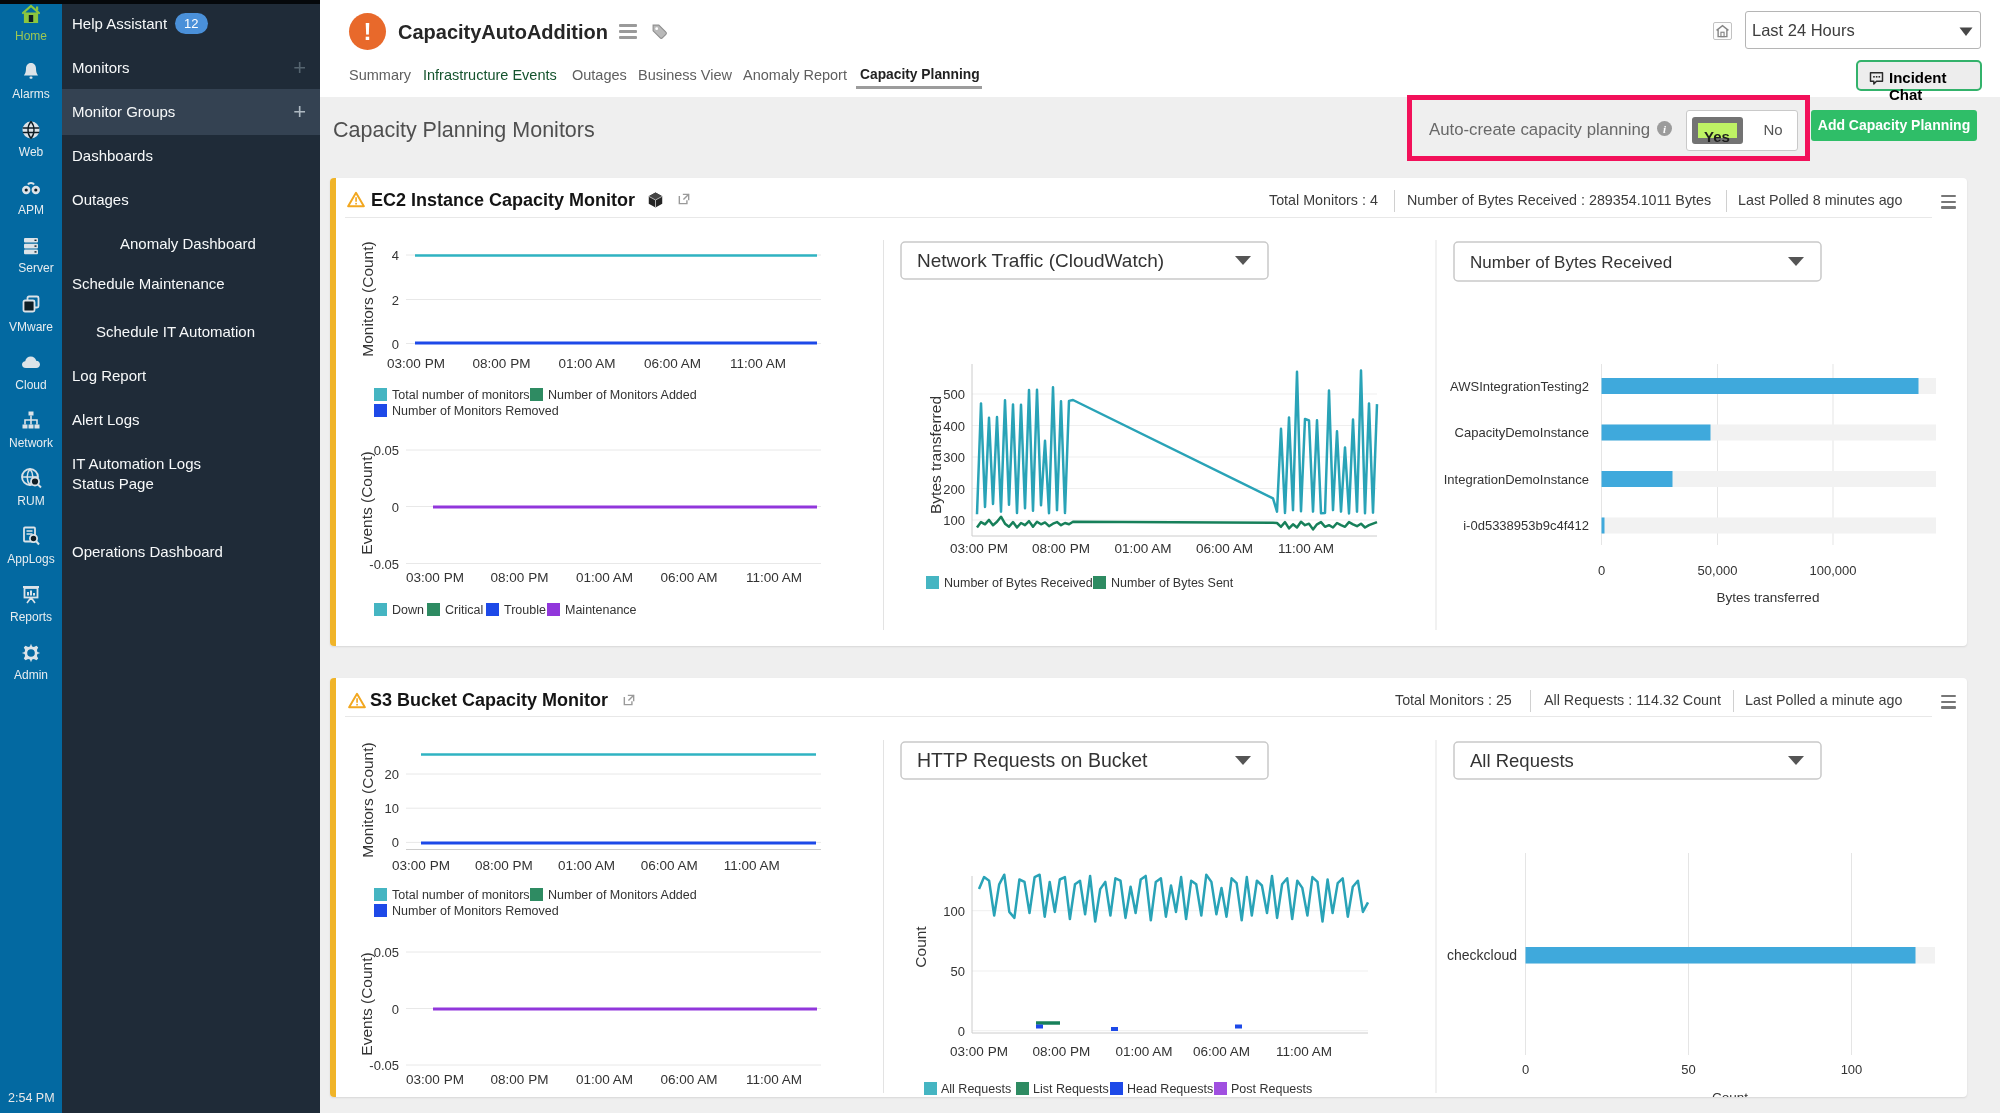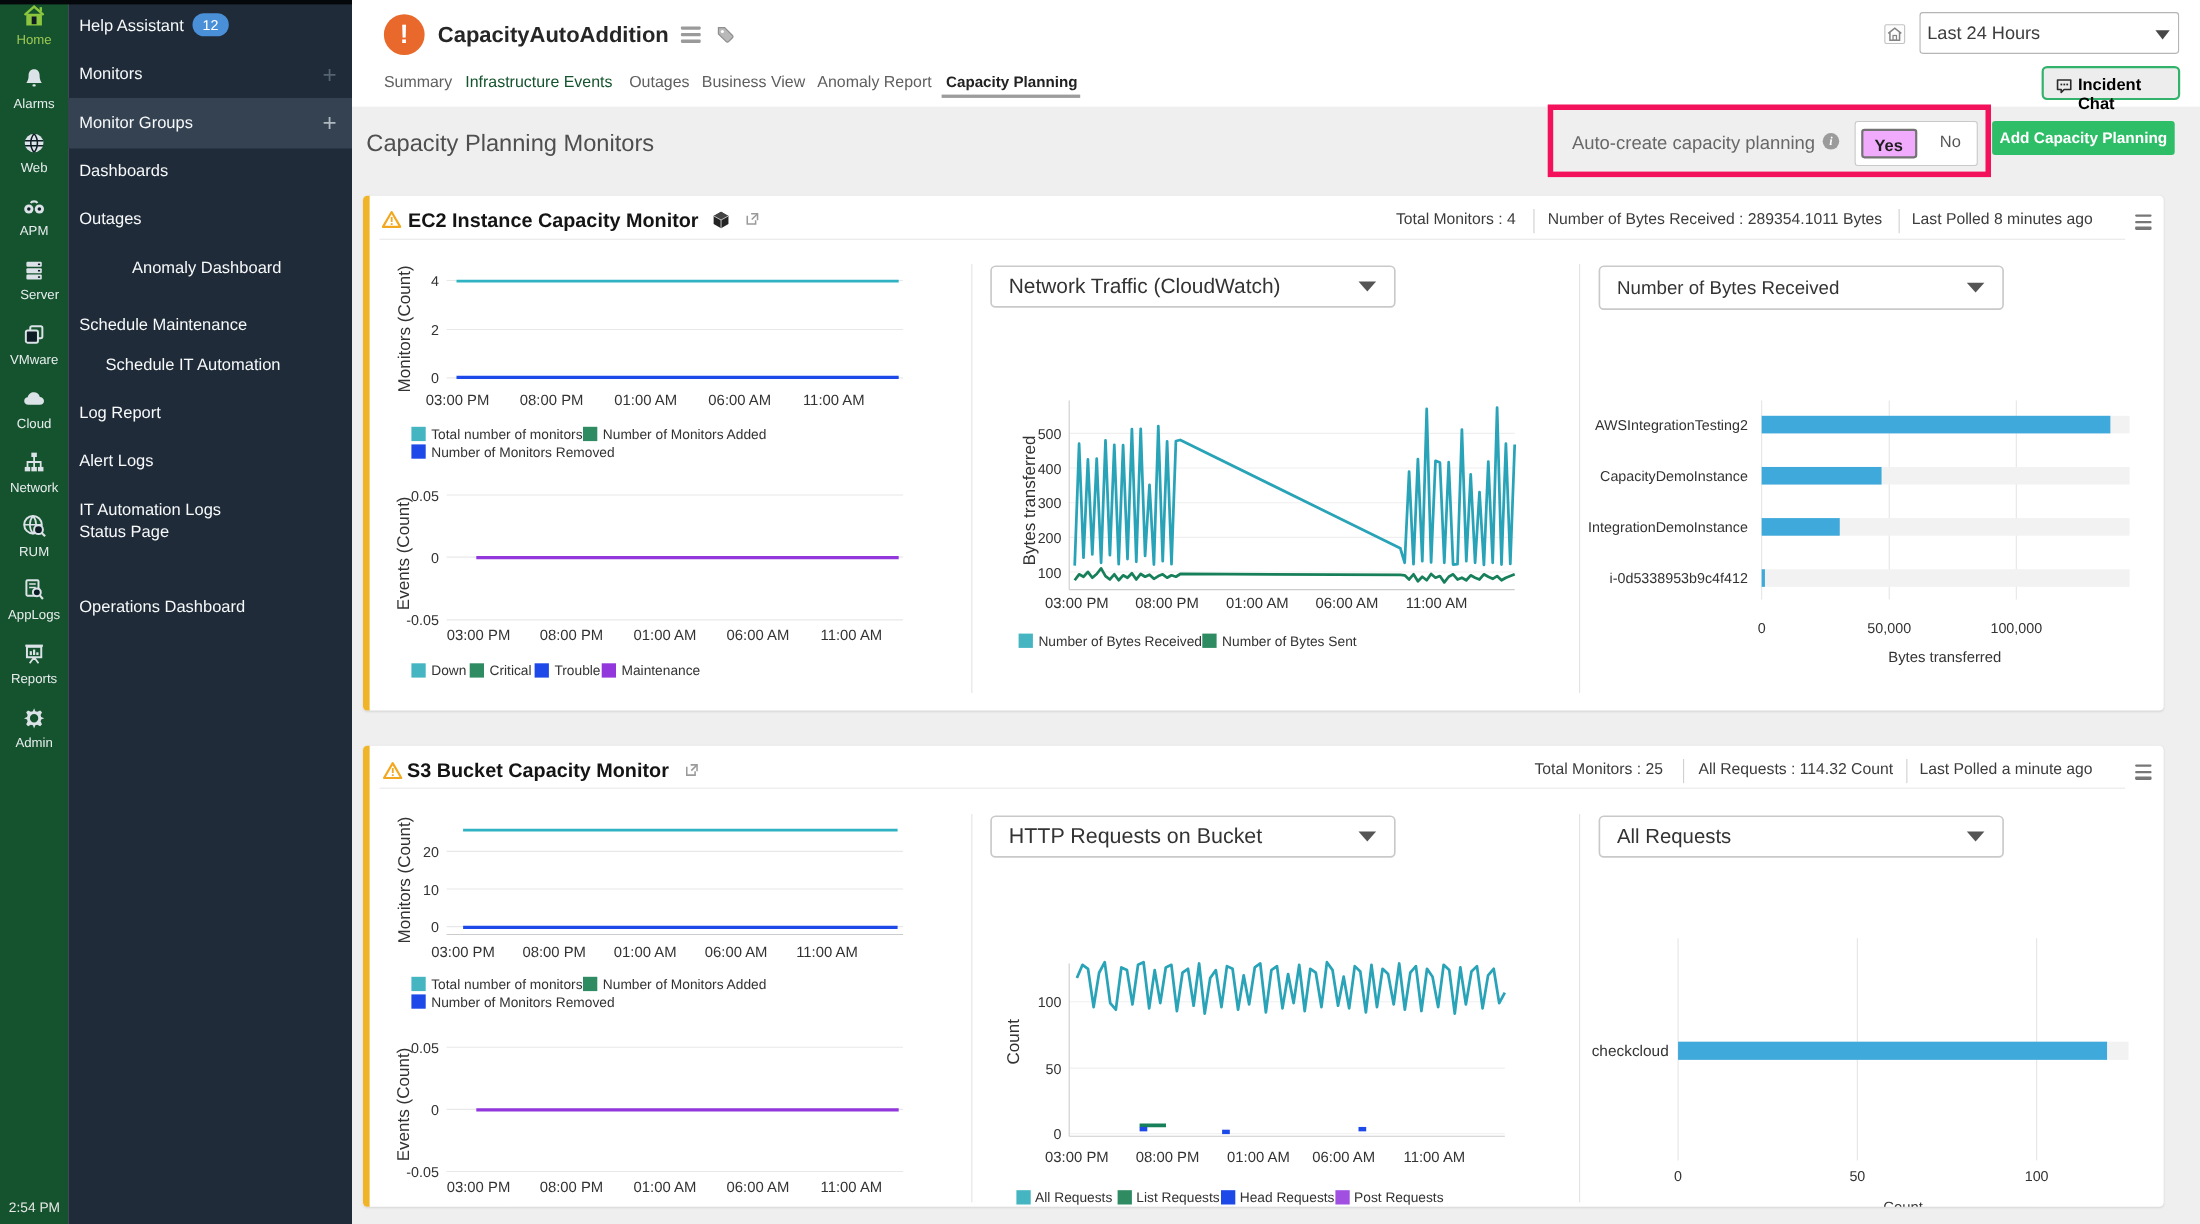--- a/index.html
+++ b/index.html
@@ -46,21 +46,21 @@
     <div style="position:absolute;left:31px;top:7px;font-size:15px;font-weight:bold;color:#000000">Incident Chat</div>
   </div>
 
 <div class="abs" style="left:333px;top:118px;font-size:21.5px;color:#4f4f4f">Capacity Planning Monitors</div>
 <div class="abs" style="left:1407px;top:95px;width:403px;height:66px;border:5px solid #f2115a;box-sizing:border-box"></div>
 <div class="abs" style="left:1429px;top:120px;white-space:nowrap;font-size:16.8px;color:#686868">Auto-create capacity planning</div>
 <div style="position:absolute;left:1657px;top:121px;width:15px;height:15px;border-radius:50%;background:#9b9b9b">
     <div style="position:absolute;left:0;top:2px;width:15px;text-align:center;font-size:11px;color:#fff;font-family:'Liberation Serif',serif;font-weight:bold;font-style:italic">i</div>
   </div>
 <div class="abs" style="left:1686px;top:110px;width:112px;height:41px;background:#fff;border:1.5px solid #c9c9c9;border-radius:3px;box-sizing:border-box"></div>
-<div class="abs" style="left:1691.5px;top:116.5px;width:51px;height:27.5px;background:#f0abfc;border:2px solid #737373;border-radius:3px;box-sizing:border-box;text-align:center;line-height:27px;font-size:15px;font-weight:bold;color:#1d1d1d">Yes</div>
+<div class="abs" style="left:1691.5px;top:116.5px;width:51px;height:27.5px;background:#bef264;border:6px solid #737373;border-radius:3px;box-sizing:border-box;text-align:center;line-height:27px;font-size:15px;font-weight:bold;color:#1d1d1d">Yes</div>
 <div class="abs" style="left:1752px;top:121px;width:42px;text-align:center;font-size:15px;color:#555">No</div>
 <div class="abs" style="left:1811px;top:110px;width:166px;height:31px;background:#2fbe68;border-radius:3px;text-align:center;line-height:31px;font-size:14px;font-weight:bold;color:#fff">Add Capacity Planning</div>
 
 <div class="abs" style="left:330px;top:178px;width:1637px;height:468px;background:#fff;border-radius:4px;box-shadow:0 1px 2px rgba(0,0,0,0.10)"></div>
 <div class="abs" style="left:330px;top:178px;width:6px;height:468px;background:#f0b429;border-radius:4px 0 0 4px"></div>
 <svg width="18" height="17" viewBox="0 0 24 22" style="position:absolute;left:347px;top:191px">
     <path d="M12 2 L22.5 20 H1.5 Z" fill="none" stroke="#f2a71f" stroke-width="2.6" stroke-linejoin="round"></path>
     <rect x="11" y="8" width="2.2" height="6" fill="#f2a71f"></rect>
     <rect x="11" y="15.5" width="2.2" height="2.2" fill="#f2a71f"></rect>
   </svg>
@@ -276,21 +276,21 @@
     <line x1="1851.5" y1="853" x2="1851.5" y2="1055" stroke="#e5e5e5" stroke-width="1"></line>
     <text x="1517" y="960" font-size="14" fill="#333333" text-anchor="end">checkcloud</text>
     <rect x="1525.5" y="947" width="409.5" height="16.5" fill="#f2f2f2"></rect>
     <rect x="1525.5" y="947" width="390" height="16.5" fill="#3fa9dc"></rect>
     <text x="1525.5" y="1074" font-size="13" fill="#333333" text-anchor="middle">0</text>
     <text x="1688.5" y="1074" font-size="13" fill="#333333" text-anchor="middle">50</text>
     <text x="1851.5" y="1074" font-size="13" fill="#333333" text-anchor="middle">100</text>
     <text x="1730" y="1102" font-size="13.5" fill="#333333" text-anchor="middle">Count</text>
   </svg>
 
-<div class="abs" style="left:0;top:0;width:62px;height:1113px;background:#14532d">
+<div class="abs" style="left:0;top:0;width:62px;height:1113px;background:#0369a1">
     <svg style="position:absolute;left:19px;top:2px" width="24" height="24" viewBox="0 0 24 24">
       <path d="M4 11 L12 4 L20 11" stroke="#8cc63f" stroke-width="2.2" fill="none" stroke-linecap="round"></path>
       <path d="M6 10.5 V20 H18 V10.5" stroke="#8cc63f" stroke-width="2.2" fill="#8cc63f"></path>
       <rect x="9.8" y="13" width="4.4" height="7" fill="#0e1d25"></rect>
       <rect x="17" y="4.5" width="2.2" height="4" fill="#8cc63f"></rect>
     </svg>
     <div style="position:absolute;left:0;top:29px;width:62px;text-align:center;font-size:12px;color:#9dc853">Home</div>
     <svg style="position:absolute;left:19px;top:60px" width="24" height="24" viewBox="0 0 24 24">
       <path d="M12 3 C8.7 3 7 5.5 7 8.5 C7 13 5.5 14.5 5 15.5 L19 15.5 C18.5 14.5 17 13 17 8.5 C17 5.5 15.3 3 12 3 Z" fill="#dce3e8"></path>
       <rect x="10.5" y="16.5" width="3" height="2.2" rx="1" fill="#dce3e8"></rect>
@@ -365,21 +365,21 @@
     <div style="position:absolute;left:8px;top:1091px;font-size:12.5px;color:#e8e8e8">2:54 PM</div>
   </div>
 <div class="abs" style="left:62px;top:0;width:258px;height:1113px;background:#1f2b38">
     <div style="position:absolute;left:0;top:12px;width:258px;height:24px;line-height:24px;"><span style="margin-left:10px;font-size:15px;color:#f7f9fa">Help Assistant</span><span style="display:inline-block;margin-left:8px;background:#4a90d9;color:#fff;font-size:13px;line-height:21px;height:21px;border-radius:11px;padding:0 9px;vertical-align:1px">12</span></div>
     <div style="position:absolute;left:0;top:56px;width:258px;height:24px;line-height:24px;"><span style="margin-left:10px;font-size:15px;color:#f7f9fa">Monitors</span><span style="position:absolute;right:14px;top:0;line-height:24px;font-size:22px;color:#55646f;font-weight:300">+</span></div>
     <div style="position:absolute;left:0;top:89px;width:258px;height:46px;background:#344252"></div>
     <div style="position:absolute;left:0;top:100px;width:258px;height:24px;line-height:24px;"><span style="margin-left:10px;font-size:15px;color:#f7f9fa">Monitor Groups</span><span style="position:absolute;right:14px;top:0;line-height:24px;font-size:22px;color:#aeb9c2;font-weight:300">+</span></div>
     <div style="position:absolute;left:0;top:144px;width:258px;height:24px;line-height:24px;"><span style="margin-left:10px;font-size:15px;color:#f7f9fa">Dashboards</span></div>
     <div style="position:absolute;left:0;top:188px;width:258px;height:24px;line-height:24px;"><span style="margin-left:10px;font-size:15px;color:#f7f9fa">Outages</span></div>
     <div style="position:absolute;left:0;top:232px;width:258px;height:24px;line-height:24px;padding-left:48px;"><span style="margin-left:10px;font-size:15px;color:#f7f9fa">Anomaly Dashboard</span></div>
-    <div style="position:absolute;left:0;top:284px;width:303px;height:24px;line-height:24px;"><span style="margin-left:10px;font-size:15px;color:#f7f9fa">Schedule Maintenance</span></div>
+    <div style="position:absolute;left:0;top:272px;width:303px;height:24px;line-height:24px;"><span style="margin-left:10px;font-size:15px;color:#f7f9fa">Schedule Maintenance</span></div>
     <div style="position:absolute;left:0;top:320px;width:258px;height:24px;line-height:24px;margin-left:24px;"><span style="margin-left:10px;font-size:15px;color:#f7f9fa">Schedule IT Automation</span></div>
     <div style="position:absolute;left:0;top:364px;width:258px;height:24px;line-height:24px;"><span style="margin-left:10px;font-size:15px;color:#f7f9fa">Log Report</span></div>
     <div style="position:absolute;left:0;top:408px;width:258px;height:24px;line-height:24px;"><span style="margin-left:10px;font-size:15px;color:#f7f9fa">Alert Logs</span></div>
     <div style="position:absolute;left:0;top:452px;width:258px;height:24px;line-height:24px;"><span style="margin-left:10px;font-size:15px;color:#f7f9fa">IT Automation Logs</span></div>
     <div style="position:absolute;left:0;top:472px;width:258px;height:24px;line-height:24px;"><span style="margin-left:10px;font-size:15px;color:#f7f9fa">Status Page</span></div>
     <div style="position:absolute;left:0;top:540px;width:258px;height:24px;line-height:24px;"><span style="margin-left:10px;font-size:15px;color:#f7f9fa">Operations Dashboard</span></div>
   </div>
 <div class="abs" style="left:0;top:0;width:320px;height:4px;background:#05080b"></div>
 
 </body></html>

